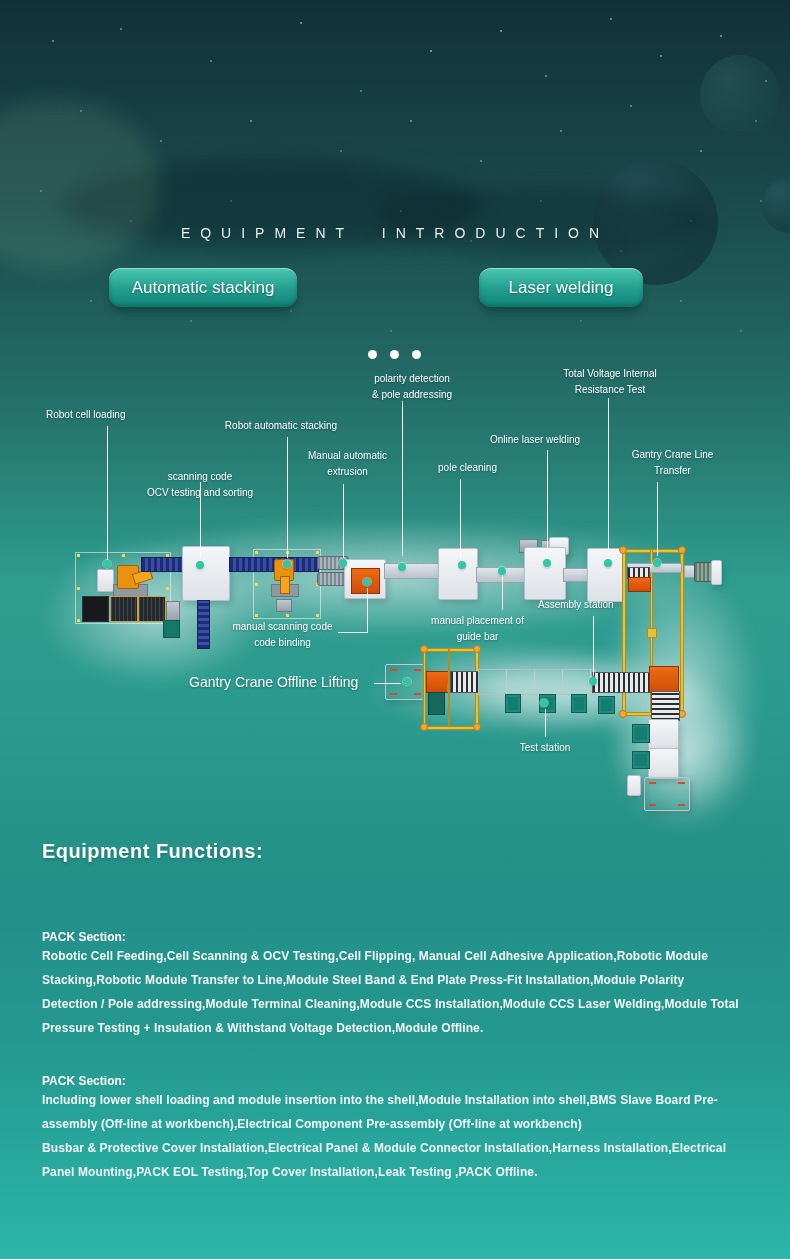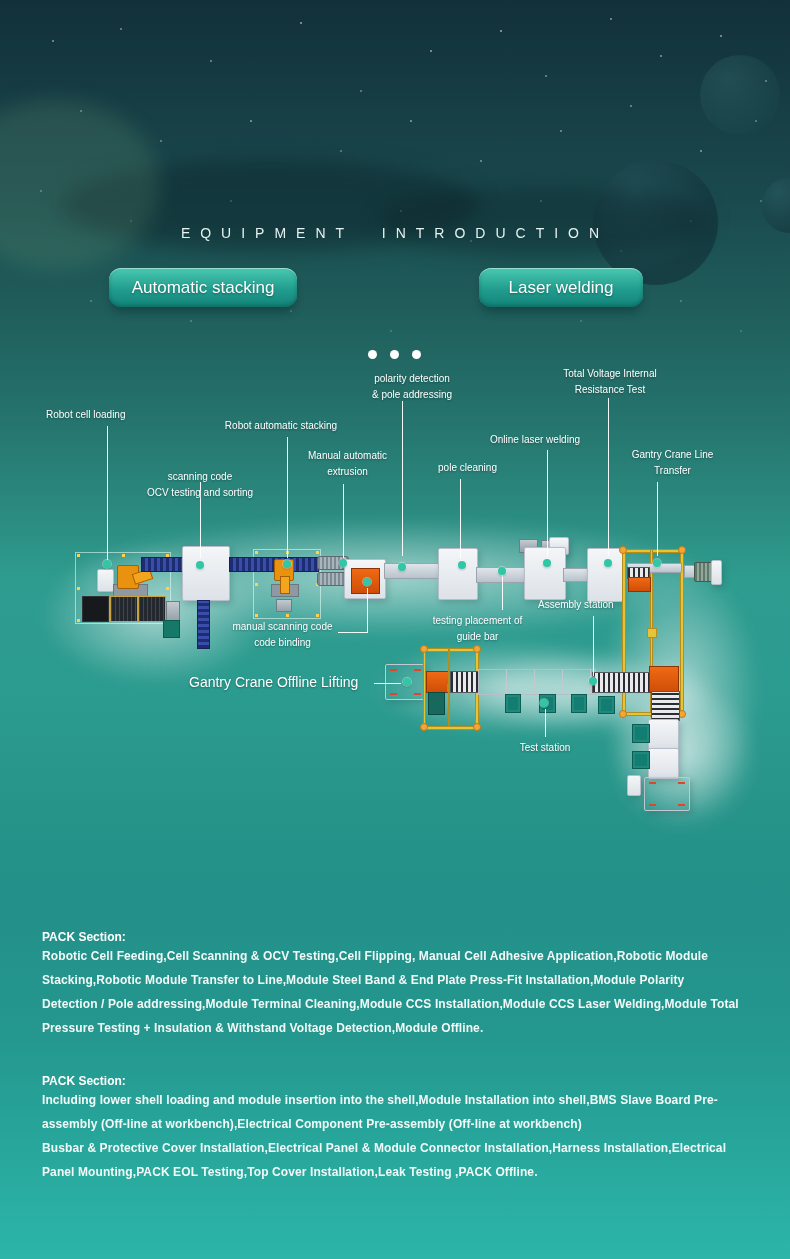--- a/index.html
+++ b/index.html
@@ -278,25 +278,26 @@
     <div class="lbl" style="left:352px;top:371px;width:120px;">polarity detection
 &amp; pole addressing</div>
     <div class="lbl" style="left:420px;top:460px;width:95px;">pole cleaning</div>
     <div class="lbl" style="left:465px;top:432px;width:140px;">Online laser welding</div>
     <div class="lbl" style="left:535px;top:366px;width:150px;">Total Voltage Internal
 Resistance Test</div>
     <div class="lbl" style="left:610px;top:447px;width:125px;">Gantry Crane Line
 Transfer</div>
     <div class="lbl" style="left:205px;top:619px;width:155px;">manual scanning code
 code binding</div>
-    <div class="lbl" style="left:405px;top:613px;width:145px;">testing placement of
+    <div class="lbl" style="left:405px;top:613px;width:145px;">manual placement of
 guide bar</div>
     <div class="lbl" style="left:538px;top:597px;width:115px;text-align:left;">Assembly station</div>
     <div class="lbl" style="left:189px;top:675px;width:186px;text-align:left;font-size:14px;">Gantry Crane Offline Lifting</div>
     <div class="lbl" style="left:505px;top:740px;width:80px;">Test station</div>
   </div>
 
+  <div class="fn-head" style="left:42px;top:840px;">Equipment Functions:</div>
   <div class="fn-sec" style="left:42px;top:930px;">PACK Section:</div>
   <div class="fn-small" style="left:42px;top:944px;width:700px;">Robotic Cell Feeding,Cell Scanning &amp; OCV Testing,Cell Flipping, Manual Cell Adhesive Application,Robotic Module Stacking,Robotic Module Transfer to Line,Module Steel Band &amp; End Plate Press-Fit Installation,Module Polarity Detection / Pole addressing,Module Terminal Cleaning,Module CCS Installation,Module CCS Laser Welding,Module Total Pressure Testing + Insulation &amp; Withstand Voltage Detection,Module Offline.</div>
   <div class="fn-sec" style="left:42px;top:1074px;">PACK Section:</div>
   <div class="fn-small" style="left:42px;top:1088px;width:710px;">Including lower shell loading and module insertion into the shell,Module Installation into shell,BMS Slave Board Pre-assembly (Off-line at workbench),Electrical Component Pre-assembly (Off-line at workbench)
 Busbar &amp; Protective Cover Installation,Electrical Panel &amp; Module Connector Installation,Harness Installation,Electrical Panel Mounting,PACK EOL Testing,Top Cover Installation,Leak Testing ,PACK Offline.</div>
 </div>
 
 </body></html>

